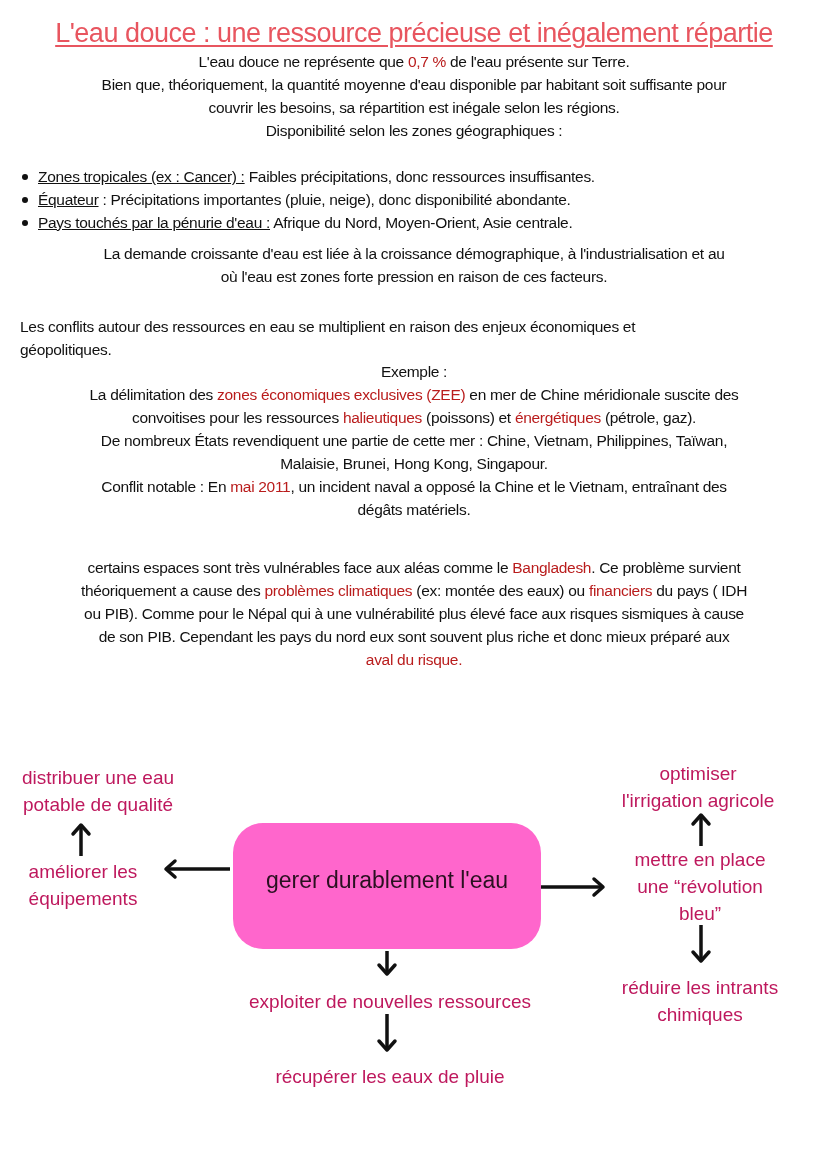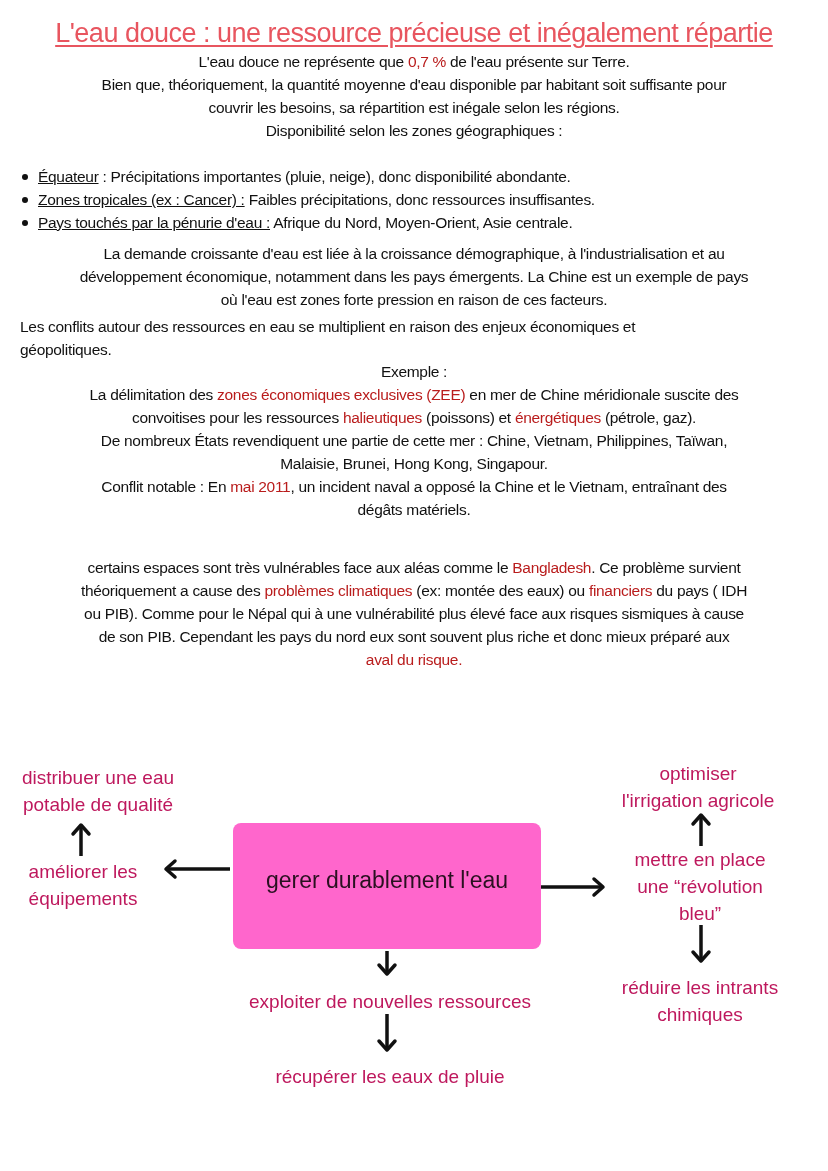--- a/index.html
+++ b/index.html
@@ -85,21 +85,21 @@
       color: #be185d;
       letter-spacing: 0px;
     }
     .central-box {
       position: absolute;
       left: 233px;
       top: 823px;
       width: 308px;
       height: 126px;
       background: #ff66cc;
-      border-radius: 8px;
+      border-radius: 30px;
       display: flex;
       align-items: center;
       justify-content: center;
     }
     .central-box span {
       font-size: 23px;
       color: #2a1020;
       margin-top: -12px;
     }
     .arrow {
@@ -115,28 +115,27 @@
   <h1 class="title">L'eau douce : une ressource précieuse et inégalement répartie</h1>
 
   <div class="block intro txt center">
     <div><span>L'eau douce ne représente que </span><span class="pink">0,7 %</span><span> de l'eau présente sur Terre.</span></div>
     <div>Bien que, théoriquement, la quantité moyenne d'eau disponible par habitant soit suffisante pour</div>
     <div>couvrir les besoins, sa répartition est inégale selon les régions.</div>
     <div>Disponibilité selon les zones géographiques :</div>
   </div>
 
   <ul class="bullets txt">
+    <li><span class="u">Zones tropicales (ex : Cancer) :</span><span> </span><span>Faibles précipitations, donc ressources insuffisantes.</span></li>
     <li><span class="u">Équateur</span><span> : </span><span>Précipitations importantes (pluie, neige), donc disponibilité abondante.</span></li>
-    <li><span class="u">Zones tropicales (ex : Cancer) :</span><span> </span><span>Faibles précipitations, donc ressources insuffisantes.</span></li>
     <li><span class="u">Pays touchés par la pénurie d'eau :</span><span> </span><span>Afrique du Nord, Moyen-Orient, Asie centrale.</span></li>
   </ul>
 
   <div class="block p1 txt center">
     <div>La demande croissante d'eau est liée à la croissance démographique, à l'industrialisation et au</div>
-    <div>développement économique, notamment dans les pays émergents. La Chine est un exemple de pays</div>
     <div>où l'eau est zones forte pression en raison de ces facteurs.</div>
   </div>
 
   <div class="block p2 txt">
     <div>Les conflits autour des ressources en eau se multiplient en raison des enjeux économiques et</div>
     <div>géopolitiques.</div>
   </div>
 
   <div class="block example txt center">
     <div>Exemple :</div>

